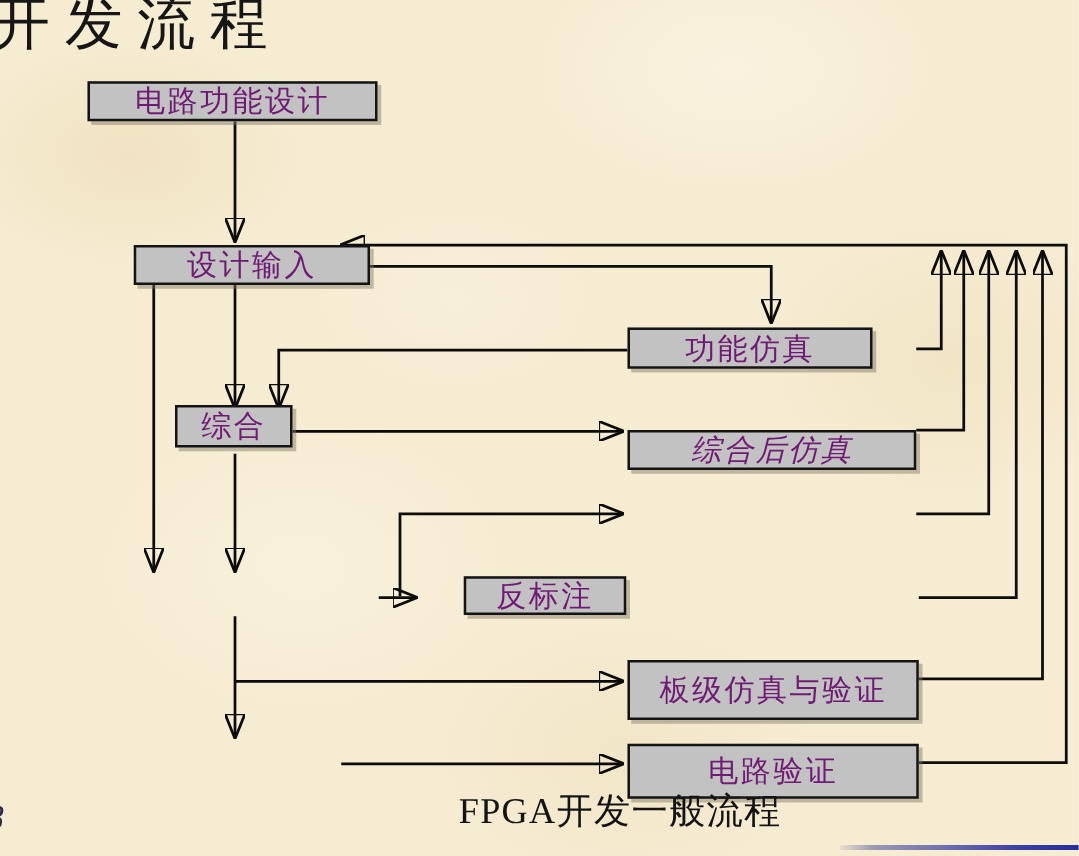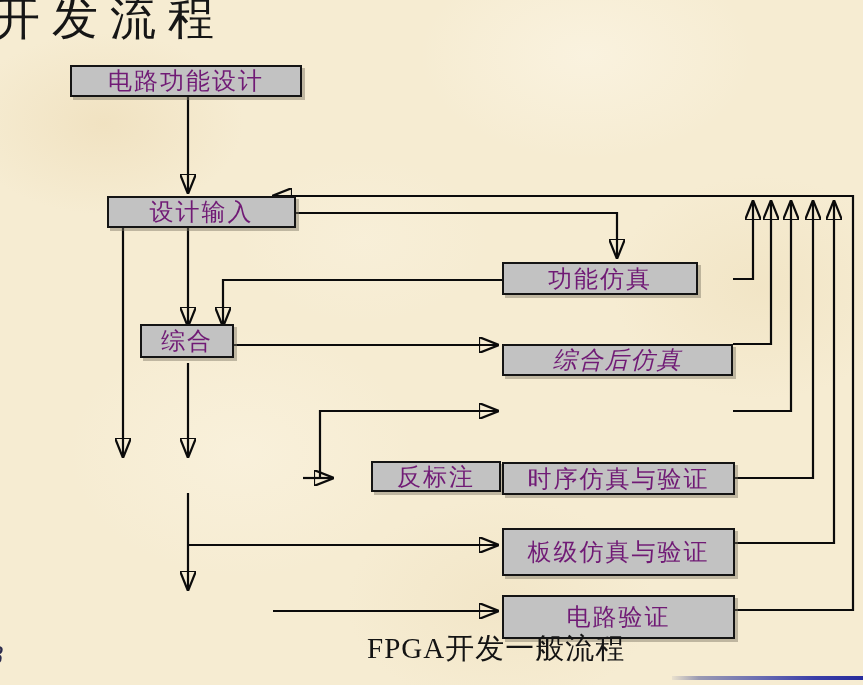--- a/index.html
+++ b/index.html
@@ -116,21 +116,20 @@
   <div class="node" style="left:502px; top:262px; width:196px; height:33px;">功能仿真</div>
 
   <div class="node" style="left:140px; top:324px; width:94px; height:34px;">综合</div>
 
   <div class="node" style="left:502px; top:344px; width:231px; height:32px;font-style:italic;">综合后仿真</div>
 
 
 
   <div class="node" style="left:337px; top:461px; width:130px; height:31px;margin-left:34px;">反标注</div>
 
-  <div class="node" style="left:502px; top:462px; width:233px; height:33px;">时序仿真与验证</div>
 
   <div class="node" style="left:502px; top:528px; width:233px; height:48px;">板级仿真与验证</div>
 
 
   <div class="node" style="left:502px; top:595px; width:233px; height:44px;">电路验证</div>
 
   <div class="caption">FPGA开发一般流程</div>
 
   <div class="page-number">8</div>
 

